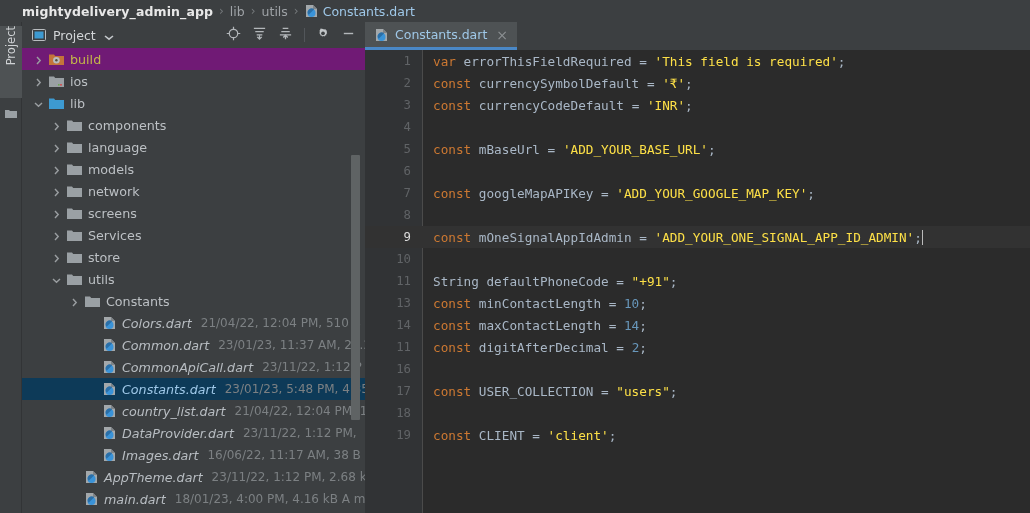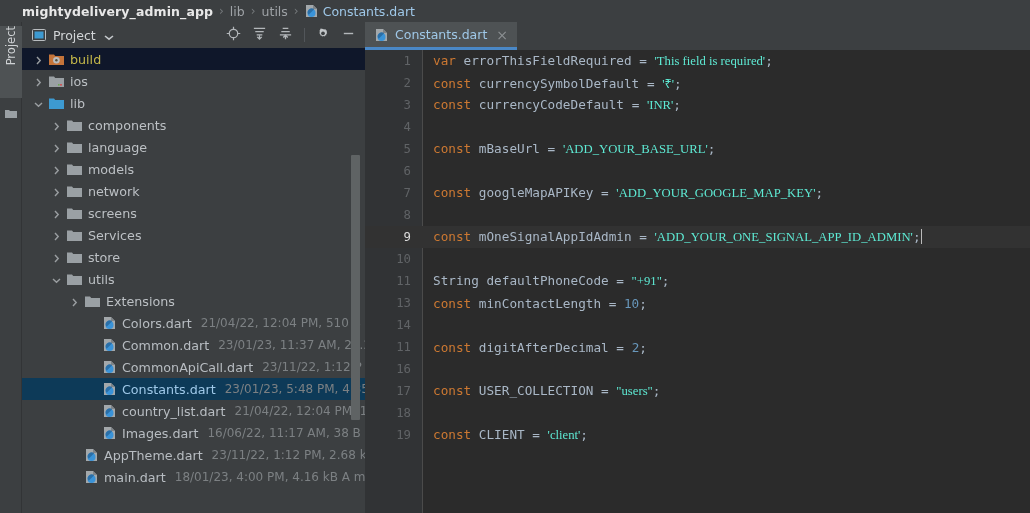--- a/index.html
+++ b/index.html
@@ -69,28 +69,28 @@
     position: absolute; left: 0; top: 26px; width: 343px; height: 465px;
     background: #3c3f41;
     overflow: hidden;
   }
   .row {
     position: relative; height: 22px;
     display: flex; align-items: center;
     white-space: nowrap; font-size: 12.7px;
     color: #bcc0c4;
   }
-  .row.excluded { background: #0f172a; }
+  .row.excluded { background: #701a75; }
   .row.excluded .label { color: #c4b84a; }
   .row.selected { background: #0d3a58; }
   .row.selected .label { color: #9fc8e8; }
   .arrow { width: 11px; height: 11px; flex: 0 0 auto; }
   .ico { flex: 0 0 auto; display: flex; align-items: center; }
   .label { margin-left: 6px; }
-  .label.dart { color: #b8bdc2; }
+  .label.dart { color: #b8bdc2; font-style: italic; }
   .detail { margin-left: 9px; color: #7c8083; font-size: 12px; }
 
   .v-scroll {
     position: absolute; left: 329px; top: 133px; width: 9px; height: 265px;
     background: #5f6364; border-radius: 1px;
   }
 
   
   .editor {
     position: absolute; left: 365px; top: 22px; width: 665px; height: 491px;
@@ -129,21 +129,21 @@
   }
   .cline.active { background: #323232; }
   .cline.active .lnum { color: #dddddd; }
   .lnum {
     position: absolute; left: 0; width: 46px;
     text-align: right; color: #606366; font-size: 12.3px;
   }
   .ctext { margin-left: 68px; }
   .kw   { color: #cc7832; }
   .id   { color: #a9b7c6; }
-  .str  { color: #5eead4; font-family: Liberation Serif, serif; }
+  .str  { color: #fde047; }
   .num  { color: #6897bb; }
   .op   { color: #a9b7c6; }
   .caret {
     display: inline-block; width: 1.5px; height: 15px;
     background: #bbbbbb; vertical-align: -3px;
   }
 </style>
 </head>
 <body>
 
@@ -368,21 +368,21 @@
         <div class="row">
           <span style="width: 47px; flex: 0 0 auto;"></span>
           <span class="arrow"><svg width="11" height="11" viewBox="0 0 11 11">
               <path d="M4 2l3.2 3.5L4 9" fill="none" stroke="#9a9ea1" stroke-width="1.4"></path>
             </svg></span>
           <span class="ico" style="margin-left: 5px;">
             <svg width="15" height="13" viewBox="0 0 15 13">
               <path d="M0 1.5h5l1.2 1.4H15V12H0z" fill="#9aa0a4"></path>
             </svg>
           </span>
-          <span class="label">Extensions</span>
+          <span class="label">Constants</span>
         </div>
         <div class="row">
           <span style="width: 65px; flex: 0 0 auto;"></span>
           <span class="arrow"></span>
           <span class="ico" style="margin-left: 5px;">
             <svg width="13" height="14" viewBox="0 0 13 14">
               <path d="M1 1h7l4 4v8H1z" fill="#a3a8ab"></path>
               <path d="M8 1l4 4H8z" fill="#7e8488"></path>
               <circle cx="6.5" cy="9" r="4" fill="#3a93d8"></circle>
               <path d="M3.6 10.8a4 4 0 0 1 5.6-5.6z" fill="#2a6fa8"></path>
@@ -439,20 +439,34 @@
           <span class="ico" style="margin-left: 5px;">
             <svg width="13" height="14" viewBox="0 0 13 14">
               <path d="M1 1h7l4 4v8H1z" fill="#a3a8ab"></path>
               <path d="M8 1l4 4H8z" fill="#7e8488"></path>
               <circle cx="6.5" cy="9" r="4" fill="#3a93d8"></circle>
               <path d="M3.6 10.8a4 4 0 0 1 5.6-5.6z" fill="#2a6fa8"></path>
             </svg>
           </span>
           <span class="label dart">country_list.dart</span>
           <span class="detail">21/04/22, 12:04 PM, 1</span>
+        </div>
+        <div class="row">
+          <span style="width: 65px; flex: 0 0 auto;"></span>
+          <span class="arrow"></span>
+          <span class="ico" style="margin-left: 5px;">
+            <svg width="13" height="14" viewBox="0 0 13 14">
+              <path d="M1 1h7l4 4v8H1z" fill="#a3a8ab"></path>
+              <path d="M8 1l4 4H8z" fill="#7e8488"></path>
+              <circle cx="6.5" cy="9" r="4" fill="#3a93d8"></circle>
+              <path d="M3.6 10.8a4 4 0 0 1 5.6-5.6z" fill="#2a6fa8"></path>
+            </svg>
+          </span>
+          <span class="label dart">DataProvider.dart</span>
+          <span class="detail">23/11/22, 1:12 PM,</span>
         </div>
         <div class="row">
           <span style="width: 65px; flex: 0 0 auto;"></span>
           <span class="arrow"></span>
           <span class="ico" style="margin-left: 5px;">
             <svg width="13" height="14" viewBox="0 0 13 14">
               <path d="M1 1h7l4 4v8H1z" fill="#a3a8ab"></path>
               <path d="M8 1l4 4H8z" fill="#7e8488"></path>
               <circle cx="6.5" cy="9" r="4" fill="#3a93d8"></circle>
               <path d="M3.6 10.8a4 4 0 0 1 5.6-5.6z" fill="#2a6fa8"></path>
@@ -519,21 +533,21 @@
           <div class="cline"><span class="lnum">3</span><span class="ctext"><span class="kw">const</span><span class="id"> currencyCodeDefault </span><span class="op">= </span><span class="str">'INR'</span><span class="op">;</span></span></div>
           <div class="cline"><span class="lnum">4</span><span class="ctext"></span></div>
           <div class="cline"><span class="lnum">5</span><span class="ctext"><span class="kw">const</span><span class="id"> mBaseUrl </span><span class="op">= </span><span class="str">'ADD_YOUR_BASE_URL'</span><span class="op">;</span></span></div>
           <div class="cline"><span class="lnum">6</span><span class="ctext"></span></div>
           <div class="cline"><span class="lnum">7</span><span class="ctext"><span class="kw">const</span><span class="id"> googleMapAPIKey </span><span class="op">= </span><span class="str">'ADD_YOUR_GOOGLE_MAP_KEY'</span><span class="op">;</span></span></div>
           <div class="cline"><span class="lnum">8</span><span class="ctext"></span></div>
           <div class="cline active"><span class="lnum">9</span><span class="ctext"><span class="kw">const</span><span class="id"> mOneSignalAppIdAdmin </span><span class="op">= </span><span class="str">'ADD_YOUR_ONE_SIGNAL_APP_ID_ADMIN'</span><span class="op">;</span><span class="caret"></span></span></div>
           <div class="cline"><span class="lnum">10</span><span class="ctext"></span></div>
           <div class="cline"><span class="lnum">11</span><span class="ctext"><span class="id">String defaultPhoneCode </span><span class="op">= </span><span class="str">"+91"</span><span class="op">;</span></span></div>
           <div class="cline"><span class="lnum">13</span><span class="ctext"><span class="kw">const</span><span class="id"> minContactLength </span><span class="op">= </span><span class="num">10</span><span class="op">;</span></span></div>
-          <div class="cline"><span class="lnum">14</span></div>
+          <div class="cline"><span class="lnum">14</span><span class="ctext"><span class="kw">const</span><span class="id"> maxContactLength </span><span class="op">= </span><span class="num">14</span><span class="op">;</span></span></div>
           <div class="cline"><span class="lnum">11</span><span class="ctext"><span class="kw">const</span><span class="id"> digitAfterDecimal </span><span class="op">= </span><span class="num">2</span><span class="op">;</span></span></div>
           <div class="cline"><span class="lnum">16</span><span class="ctext"></span></div>
           <div class="cline"><span class="lnum">17</span><span class="ctext"><span class="kw">const</span><span class="id"> USER_COLLECTION </span><span class="op">= </span><span class="str">"users"</span><span class="op">;</span></span></div>
           <div class="cline"><span class="lnum">18</span><span class="ctext"></span></div>
           <div class="cline"><span class="lnum">19</span><span class="ctext"><span class="kw">const</span><span class="id"> CLIENT </span><span class="op">= </span><span class="str">'client'</span><span class="op">;</span></span></div>
         </div>
     </div>
 
   </div>
 

